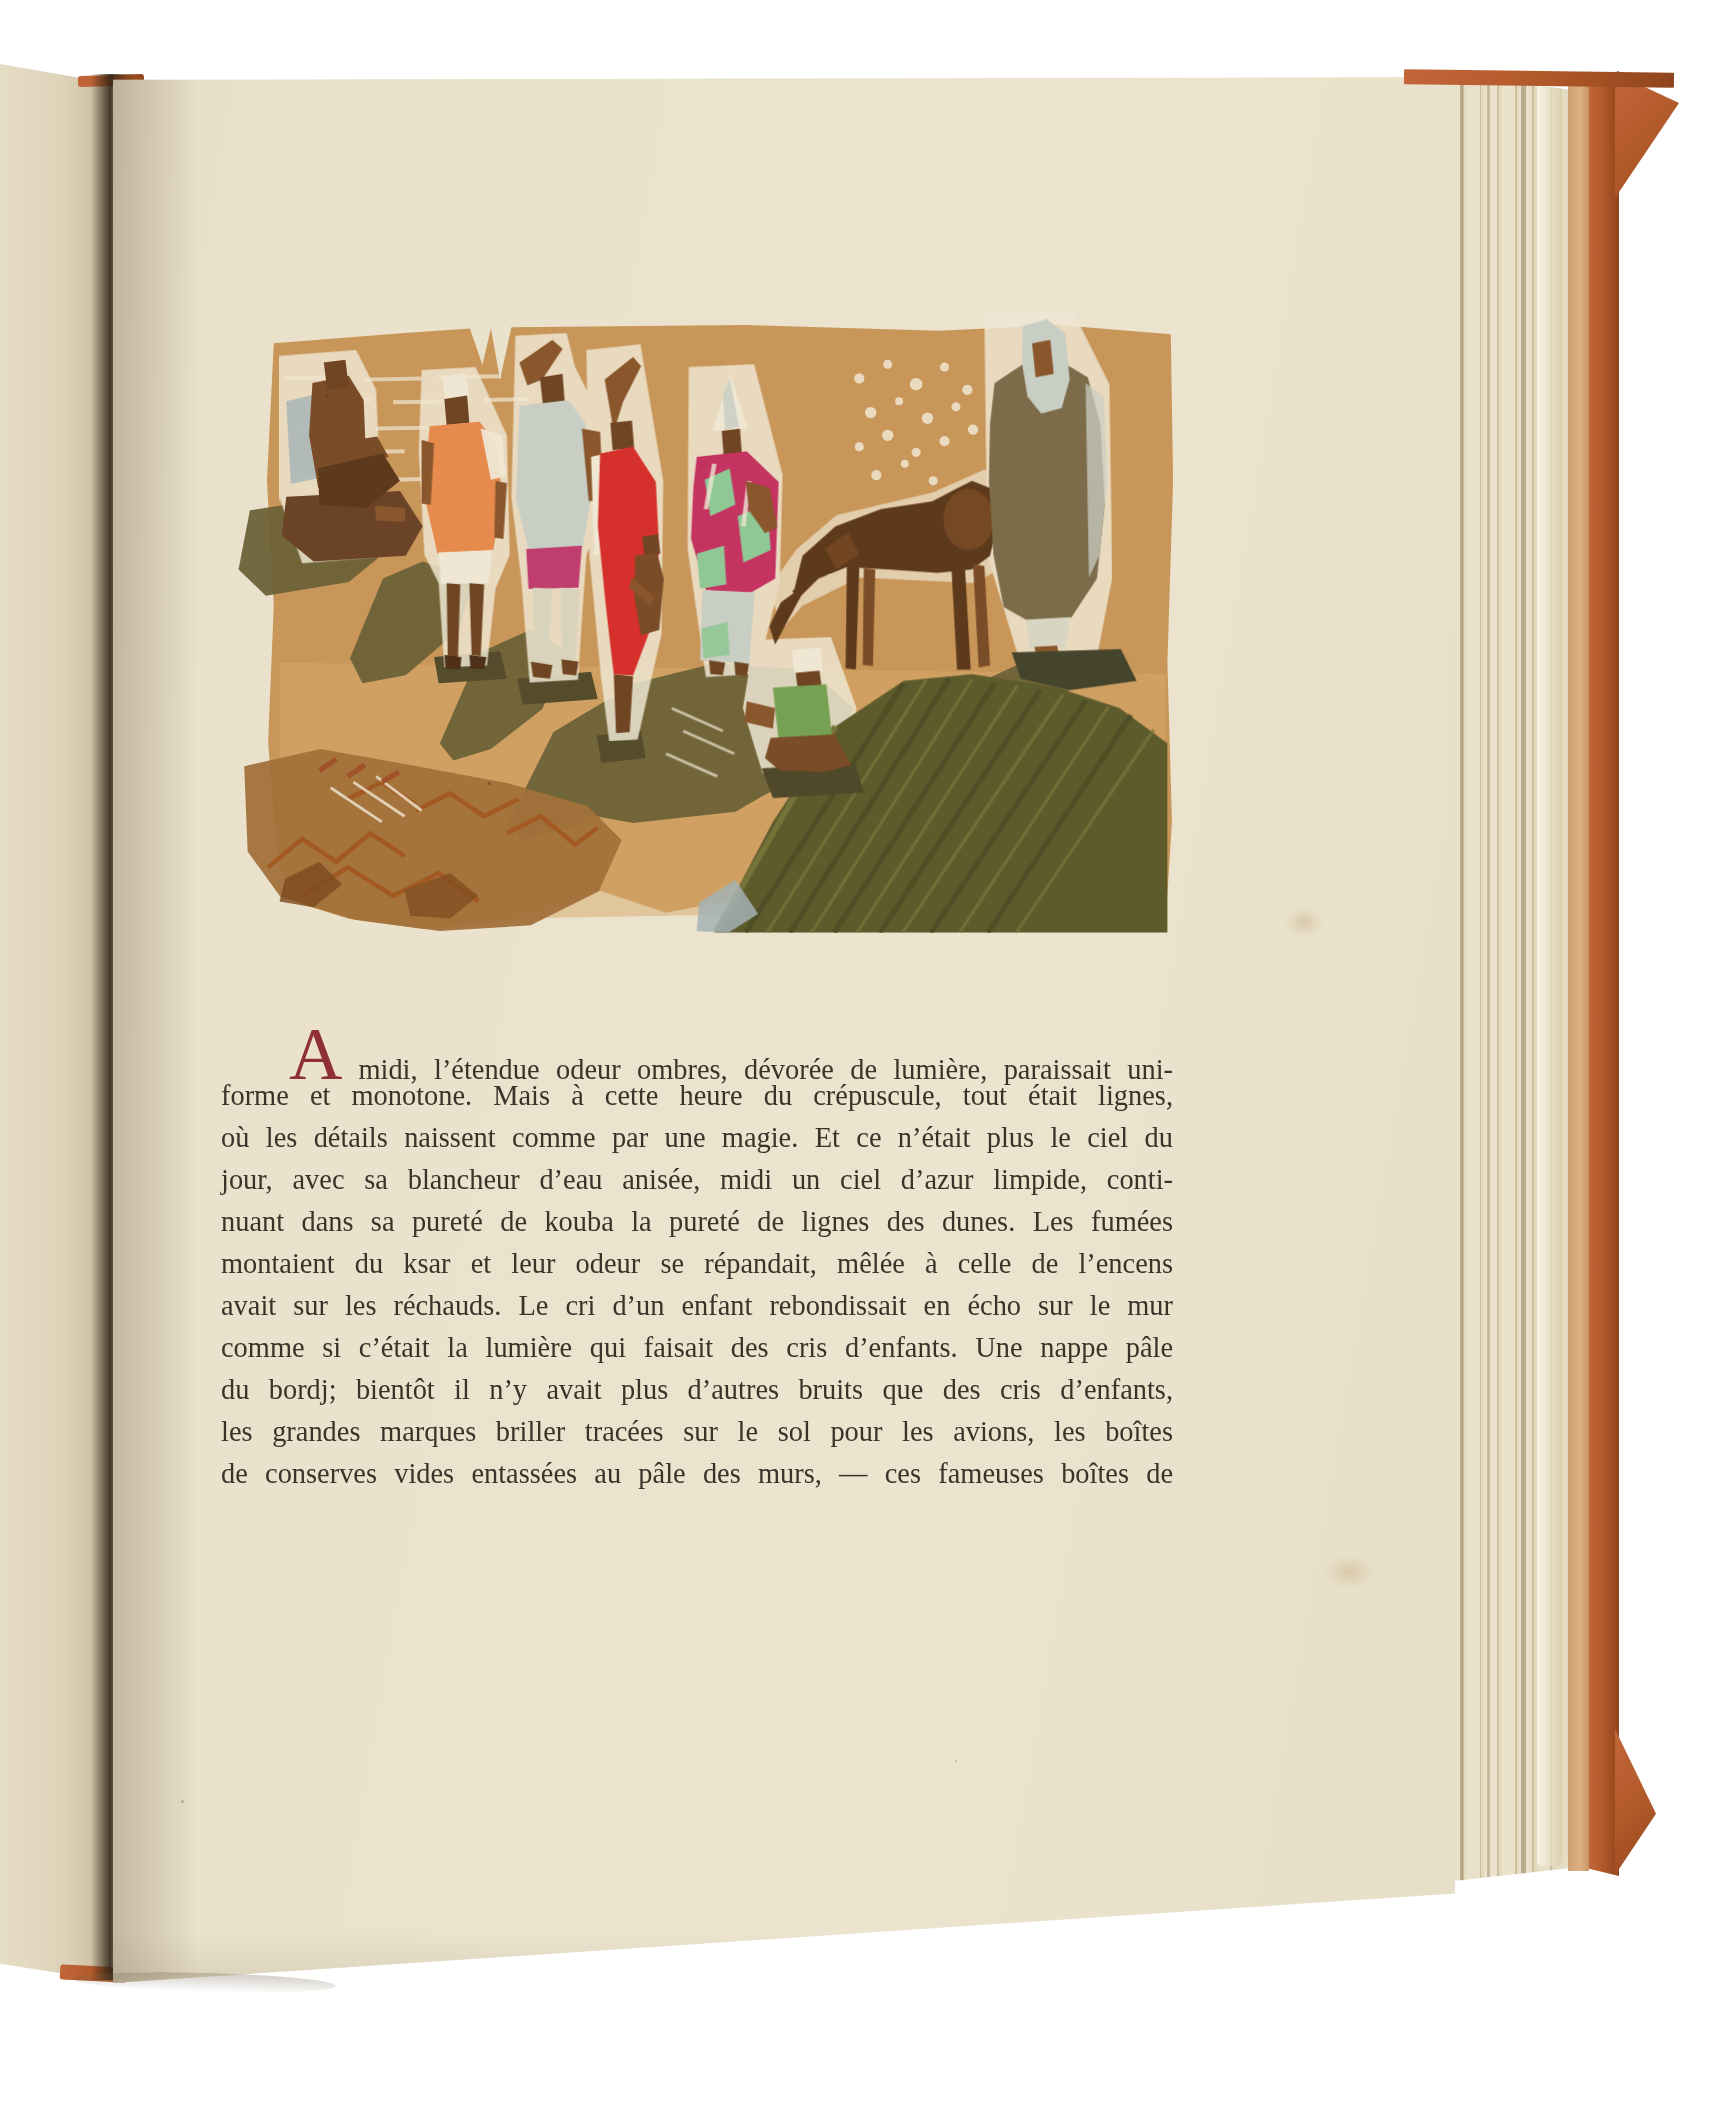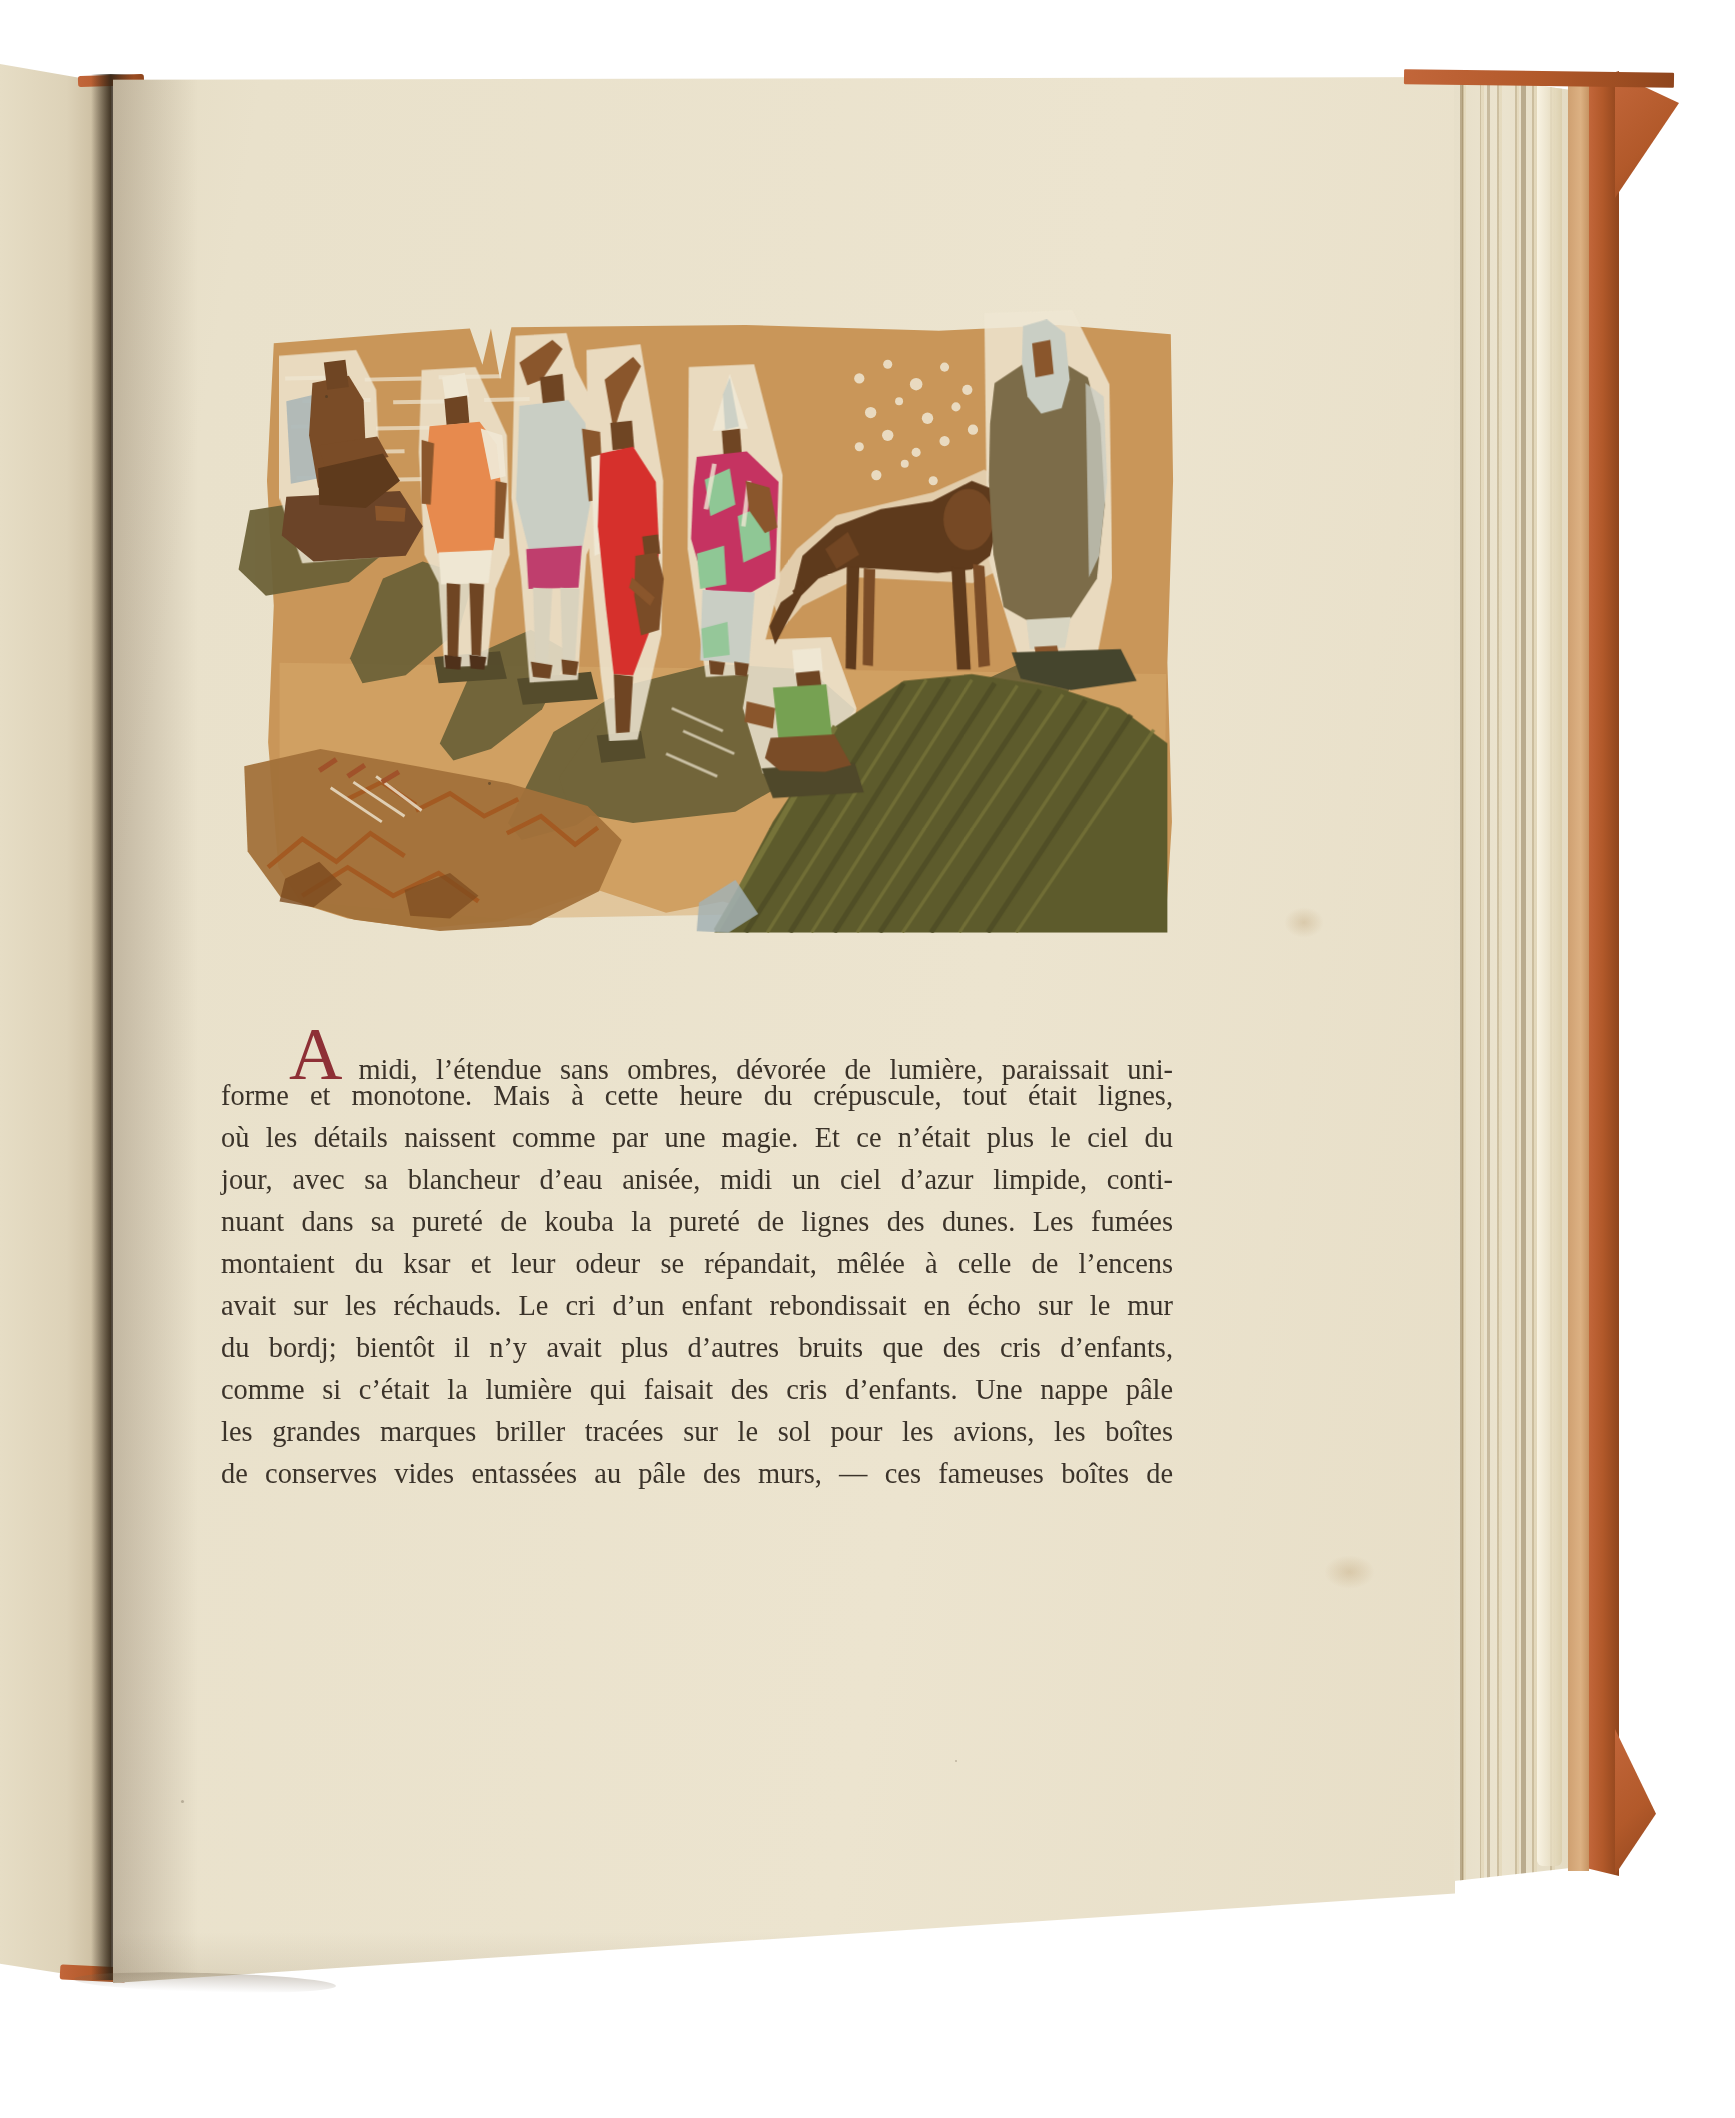--- a/index.html
+++ b/index.html
@@ -309,30 +309,30 @@
       <g stroke="var(--paper-white)" stroke-width="5" opacity=".7">
         <line x1="770" y1="700" x2="860" y2="740"></line>
           <line x1="790" y1="740" x2="880" y2="780"></line>
         <line x1="760" y1="780" x2="850" y2="820"></line>
       </g>
     </svg>
 
     <div class="text-block">
       <div class="first-row">
         <span class="drop-cap">A</span>
-        <div class="line first">midi, l’étendue sans ombres, dévorée de lumière, paraissait uni-</div>
+        <div class="line first">midi, l’étendue odeur ombres, dévorée de lumière, paraissait uni-</div>
       </div>
       <div class="line">forme et monotone. Mais à cette heure du crépuscule, tout était lignes,</div>
       <div class="line">où les détails naissent comme par une magie. Et ce n’était plus le ciel du</div>
       <div class="line">jour, avec sa blancheur d’eau anisée, midi un ciel d’azur limpide, conti-</div>
       <div class="line">nuant dans sa pureté de kouba la pureté de lignes des dunes. Les fumées</div>
       <div class="line">montaient du ksar et leur odeur se répandait, mêlée à celle de l’encens</div>
       <div class="line">avait sur les réchauds. Le cri d’un enfant rebondissait en écho sur le mur</div>
+      <div class="line">comme si c’était la lumière qui faisait des cris d’enfants. Une nappe pâle</div>
       <div class="line">du bordj; bientôt il n’y avait plus d’autres bruits que des cris d’enfants,</div>
-      <div class="line">comme si c’était la lumière qui faisait des cris d’enfants. Une nappe pâle</div>
       <div class="line">les grandes marques briller tracées sur le sol pour les avions, les boîtes</div>
       <div class="line">de conserves vides entassées au pâle des murs, — ces fameuses boîtes de</div>
     </div>
 
     <div class="speck" style="left:212px;top:318px;"></div>
     <div class="speck" style="left:375px;top:705px;width:2.8px;height:2.8px;"></div>
     <div class="speck" style="left:68px;top:1723px;opacity:.5;"></div>
     <div class="speck" style="left:842px;top:1683px;width:2.3px;height:2.3px;opacity:.5;"></div>
     <div class="fox" style="left:1171px;top:830px;"></div>
     <div class="fox" style="left:1211px;top:1478px;width:51px;height:34px;"></div>

